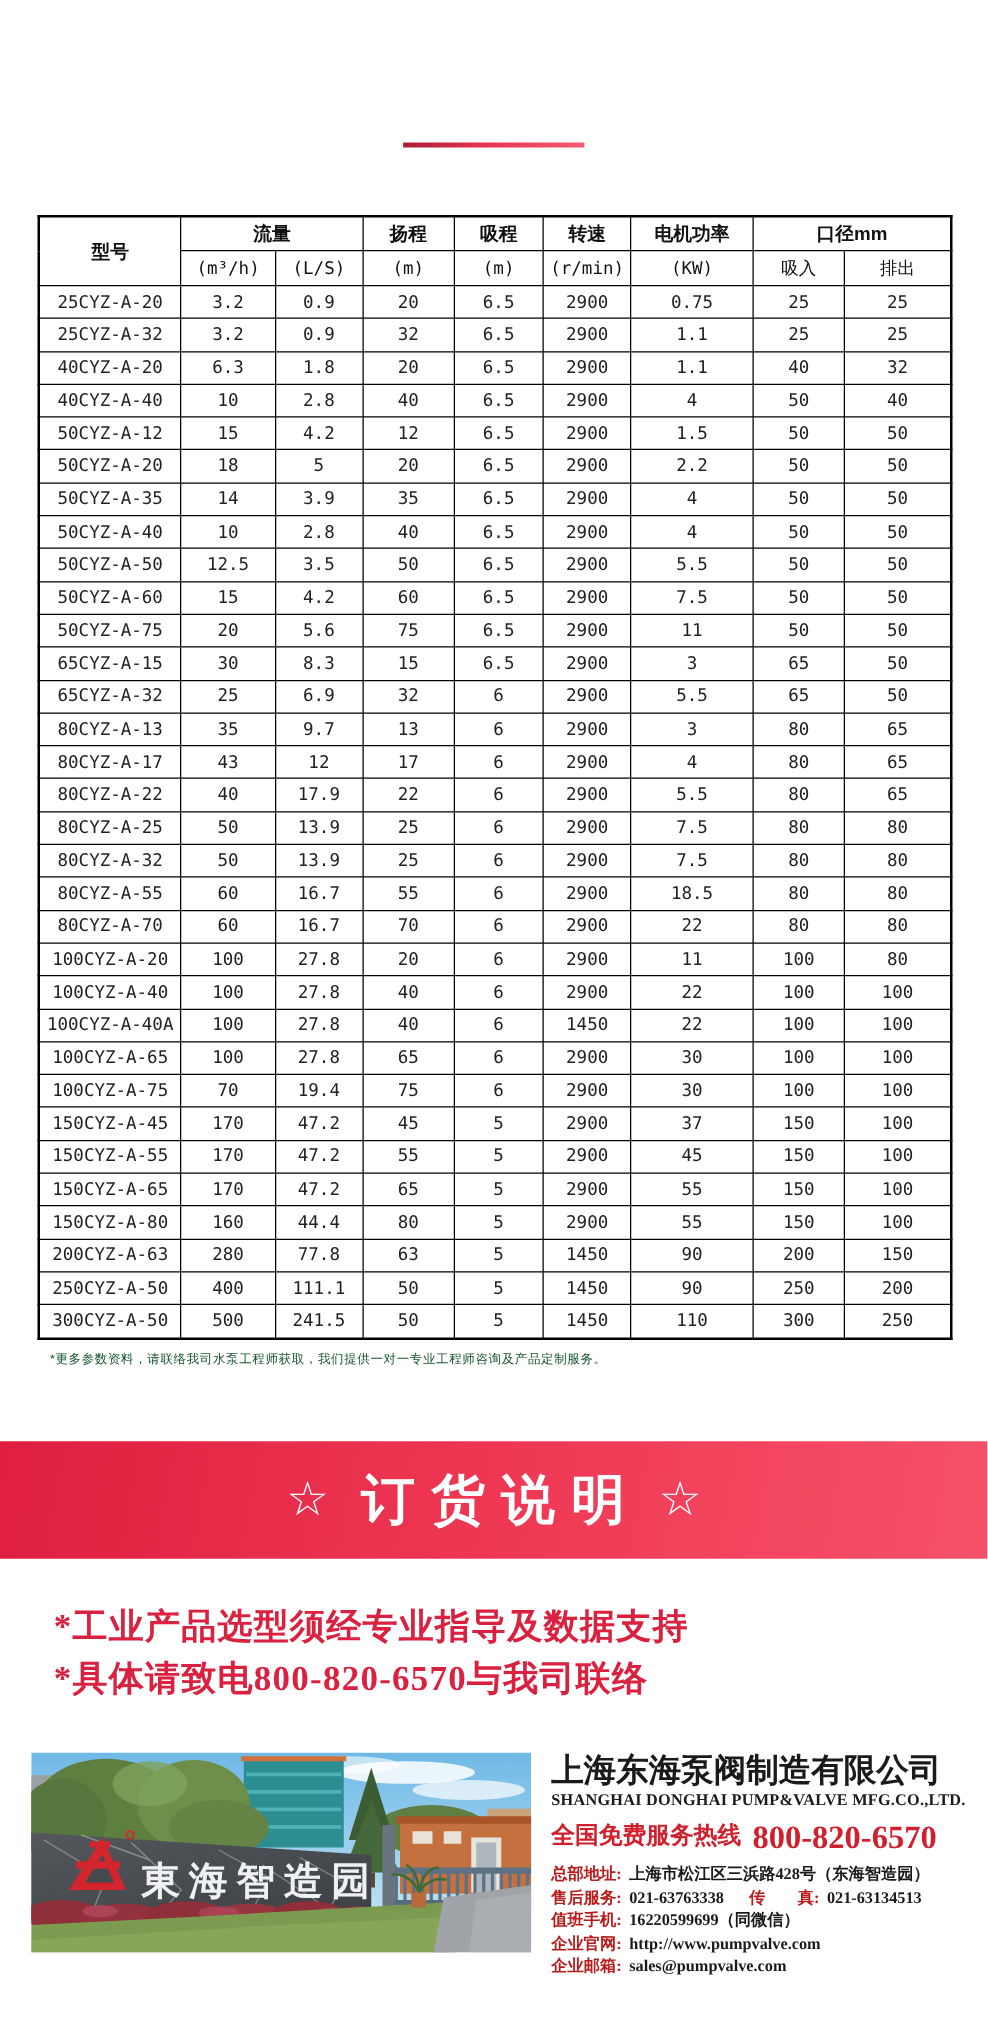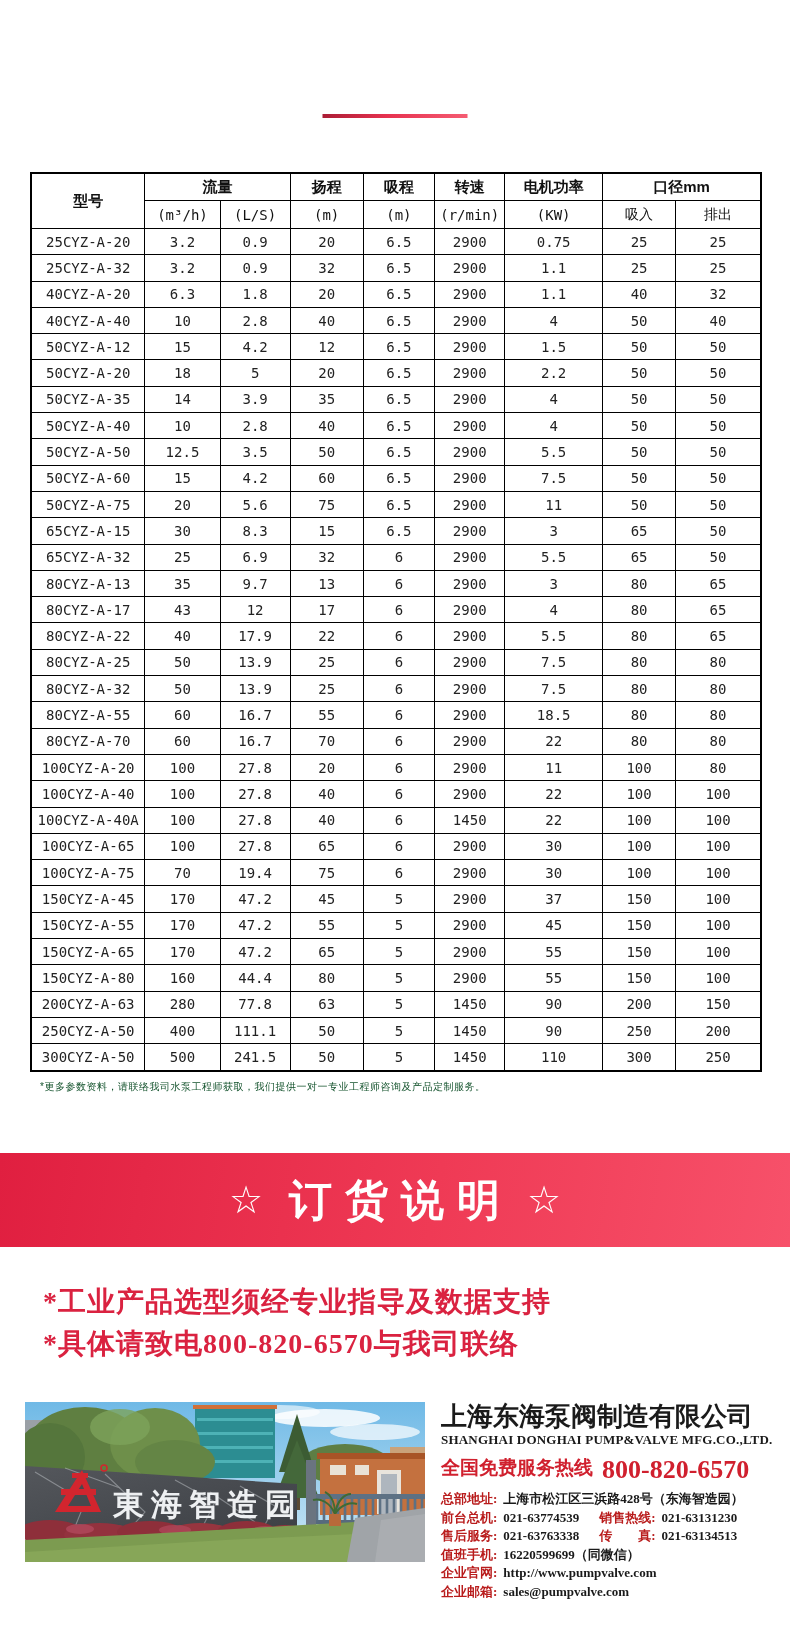--- a/index.html
+++ b/index.html
@@ -634,26 +634,20 @@
     <div class="hotline">
       <span class="hotline-label">全国免费服务热线</span>
       <span class="hotline-number">800-820-6570</span>
     </div>
     <div class="contact-lines" id="contact-lines">
         <div class="c-line">
           <span class="c-label">总部地址:</span>
           <span class="c-value">上海市松江区三浜路428号（东海智造园）</span>
         </div>
         <div class="c-line">
-          <span class="c-label">前台总机:</span>
-          <span class="c-value">021-63774539</span>
-          <span class="c-label">销售热线:</span>
-          <span class="c-value">021-63131230</span>
-        </div>
-        <div class="c-line">
           <span class="c-label">售后服务:</span>
           <span class="c-value">021-63763338</span>
           <span class="c-label">传　　真:</span>
           <span class="c-value">021-63134513</span>
         </div>
         <div class="c-line">
           <span class="c-label">值班手机:</span>
           <span class="c-value">16220599699（同微信）</span>
         </div>
         <div class="c-line">

